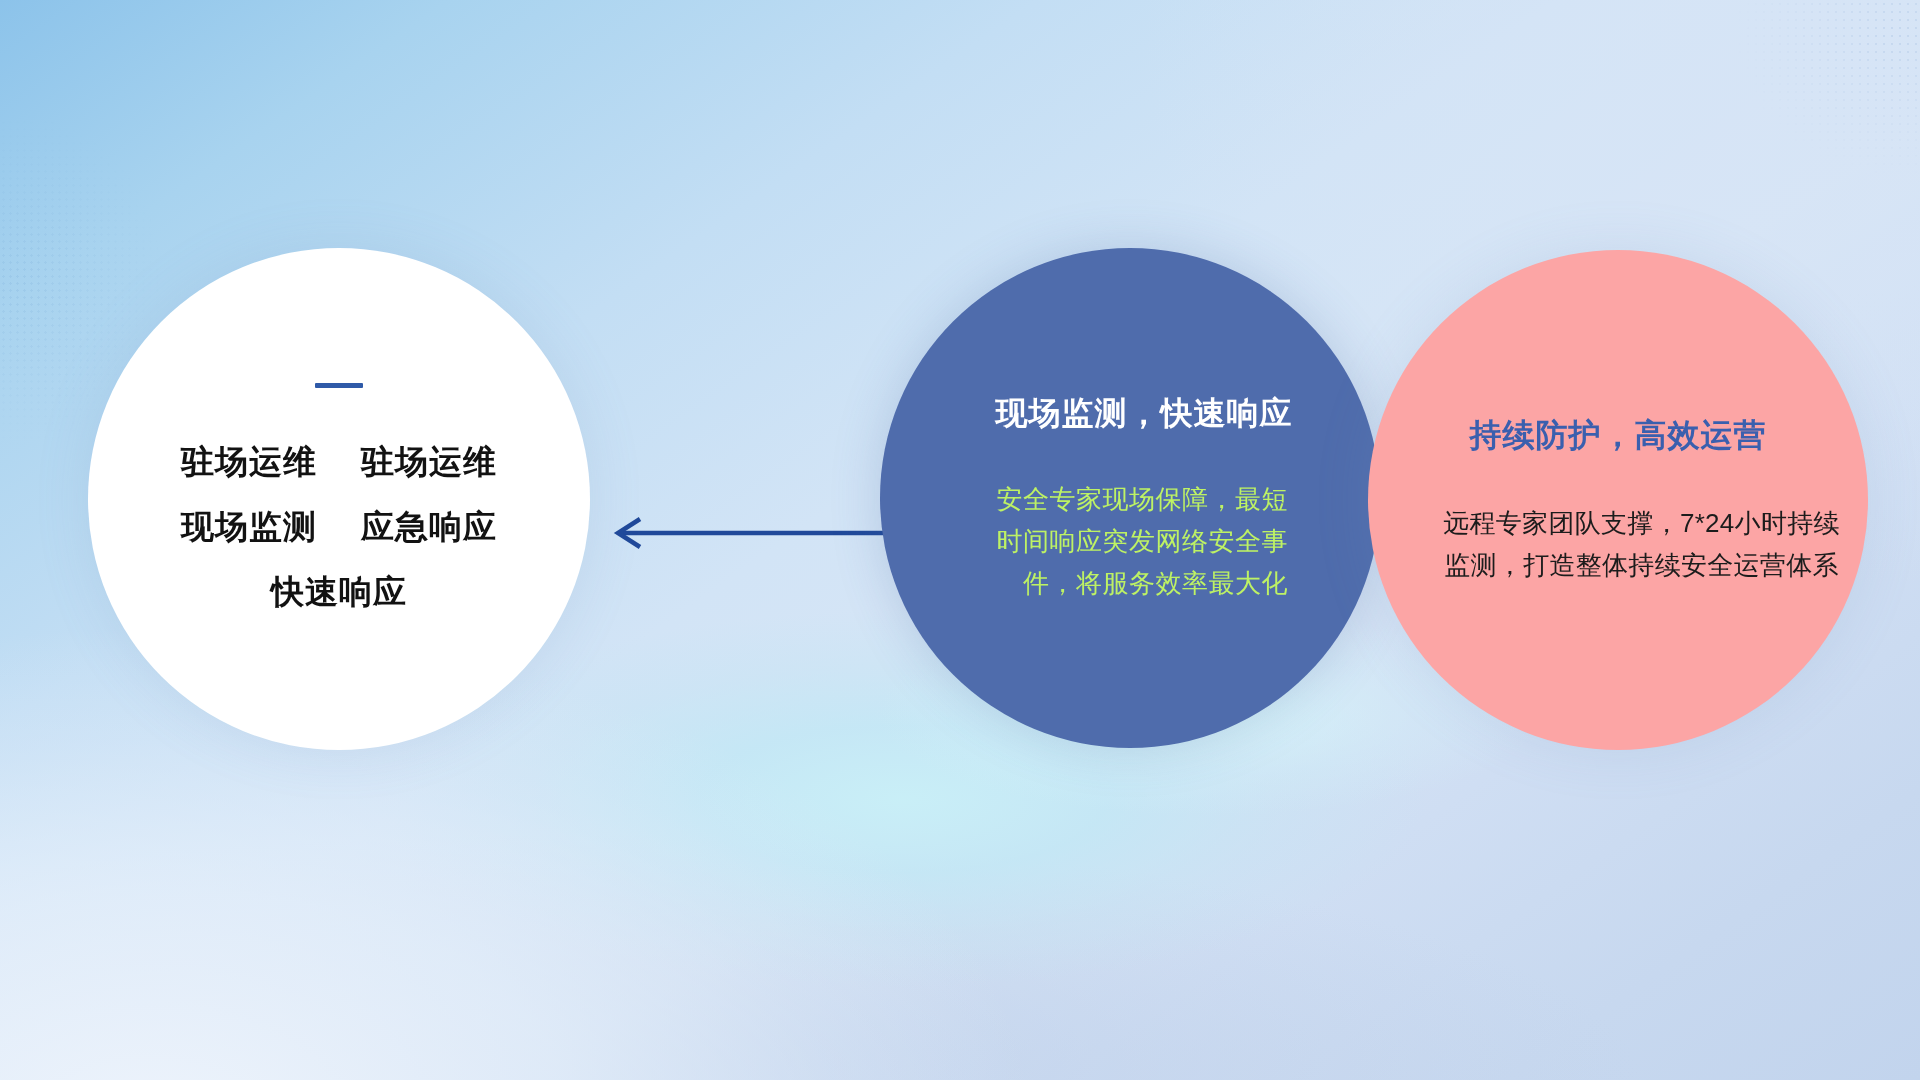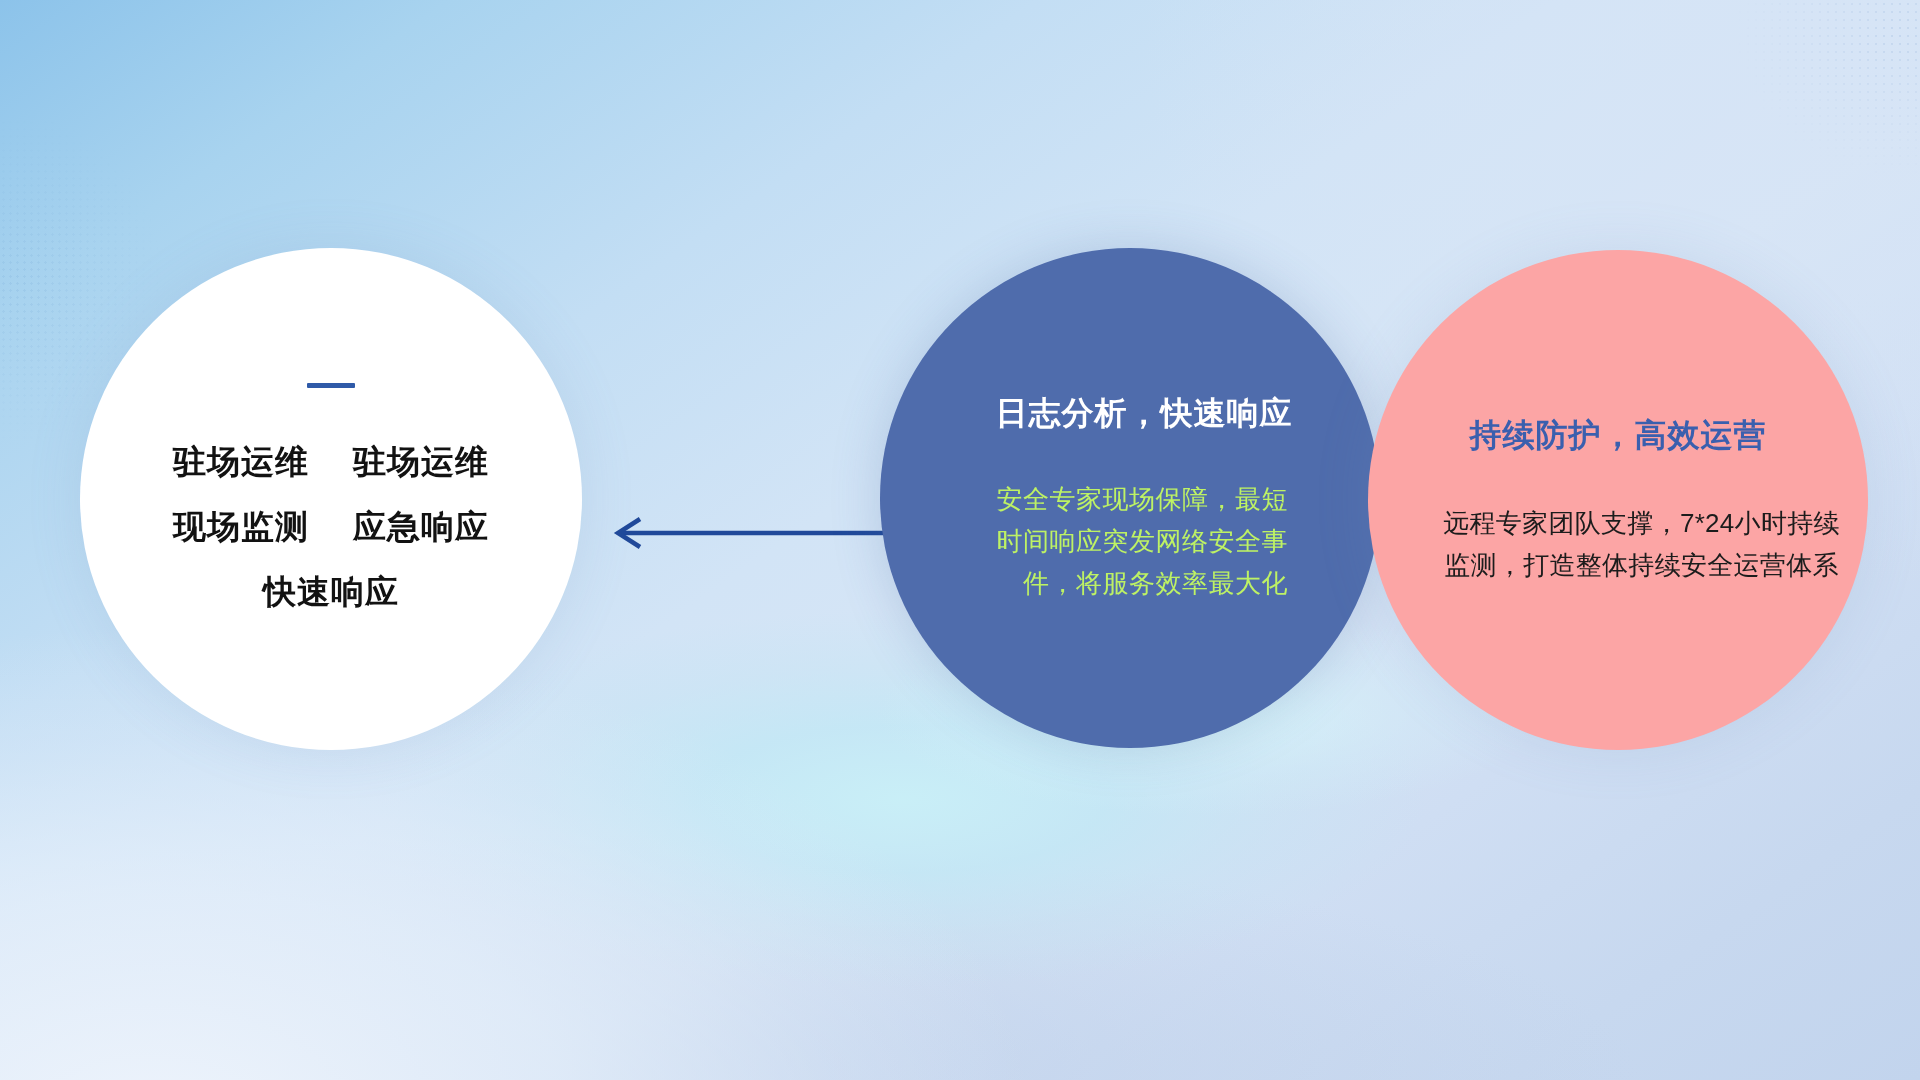--- a/index.html
+++ b/index.html
@@ -91,21 +91,21 @@
     position:absolute;
     border-radius:50%;
     display:flex;
     flex-direction:column;
     align-items:center;
     justify-content:center;
   }
 
   
   #circle-left {
-    left:80px; top:248px;
+    left:88px; top:248px;
     width:502px; height:502px;
     background:#ffffff;
     z-index:3;
     box-shadow:0 0 54px rgba(120,150,195,.16);
   }
   .dash {
     width:48px; height:5px;
     background:#2f5aa8;
     border-radius:1px;
     margin-bottom:52px;
@@ -218,21 +218,21 @@
         <span class="svc-item">现场监测</span>
         <span class="svc-item">应急响应</span>
       </div>
       <div class="svc-row">
         <span class="svc-item">快速响应</span>
       </div>
     </div>
   </div>
 
   <div class="circle" id="circle-middle">
-    <div class="c-title">日志分析，快速响应</div>
+    <div class="c-title">现场监测，快速响应</div>
     <div class="c-body">安全专家现场保障，最短时间响应突发网络安全事件，将服务效率最大化</div>
   </div>
 
   <div class="circle" id="circle-right">
     <div class="c-title">持续防护，高效运营</div>
     <div class="c-body">远程专家团队支撑，7*24小时持续监测，打造整体持续安全运营体系</div>
   </div>
 
 </div>
 

